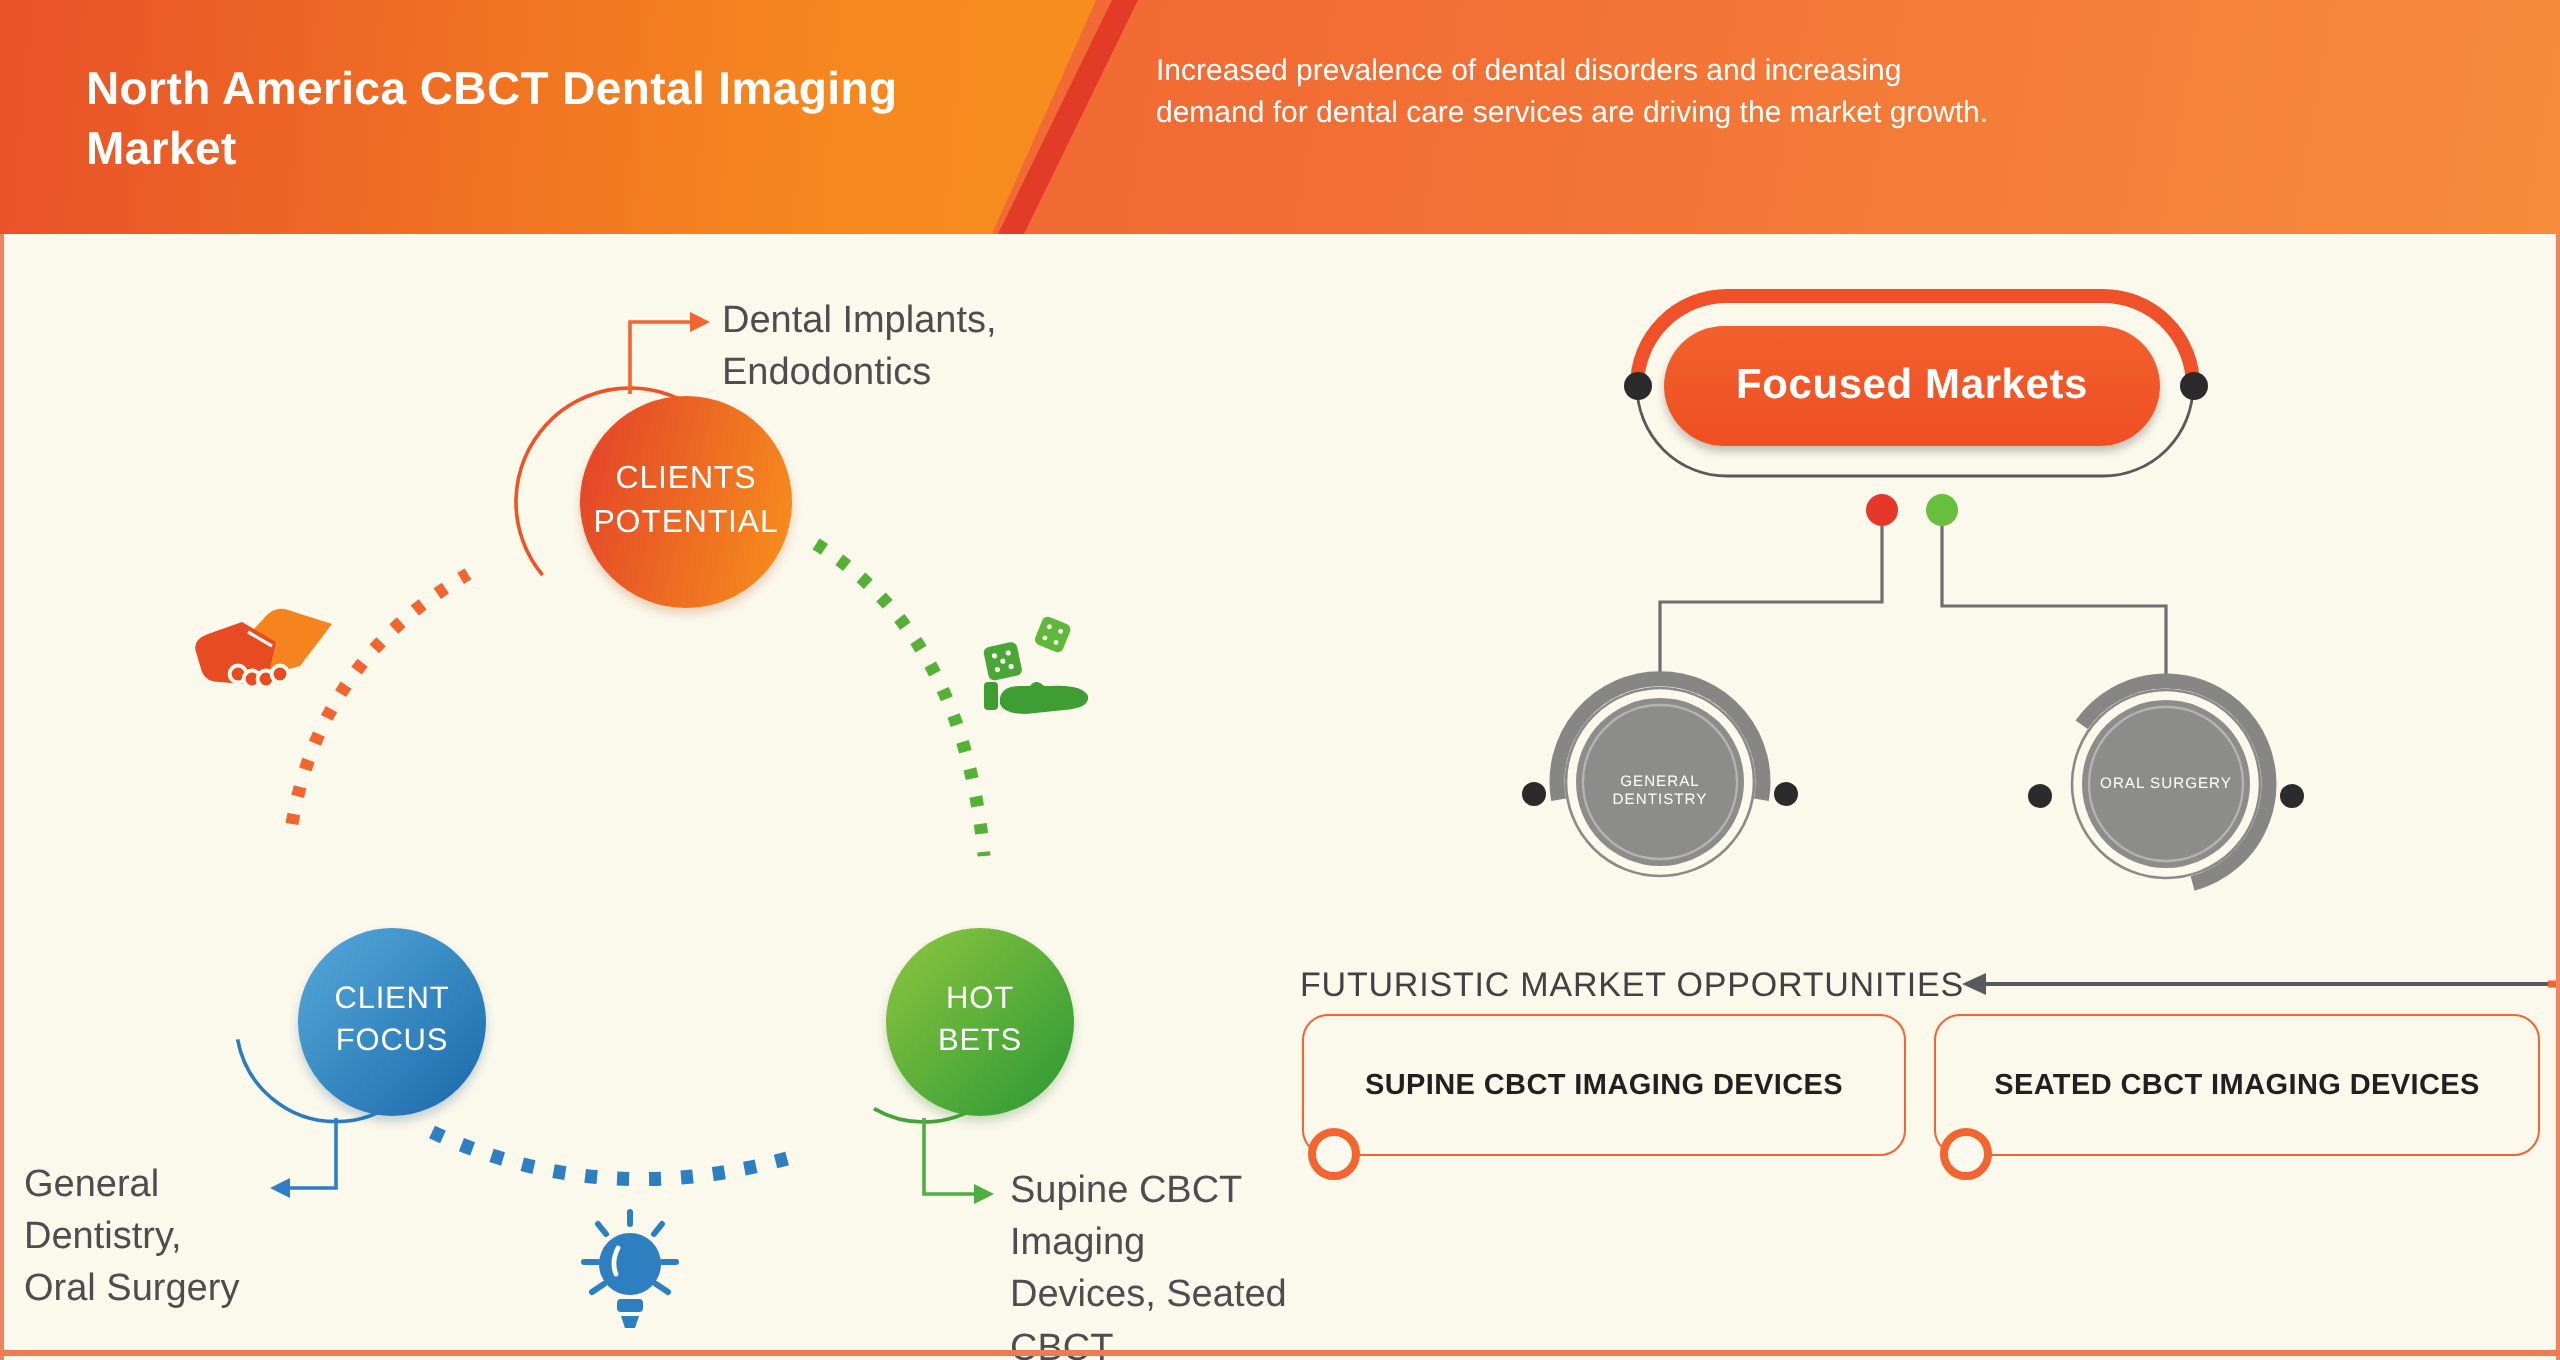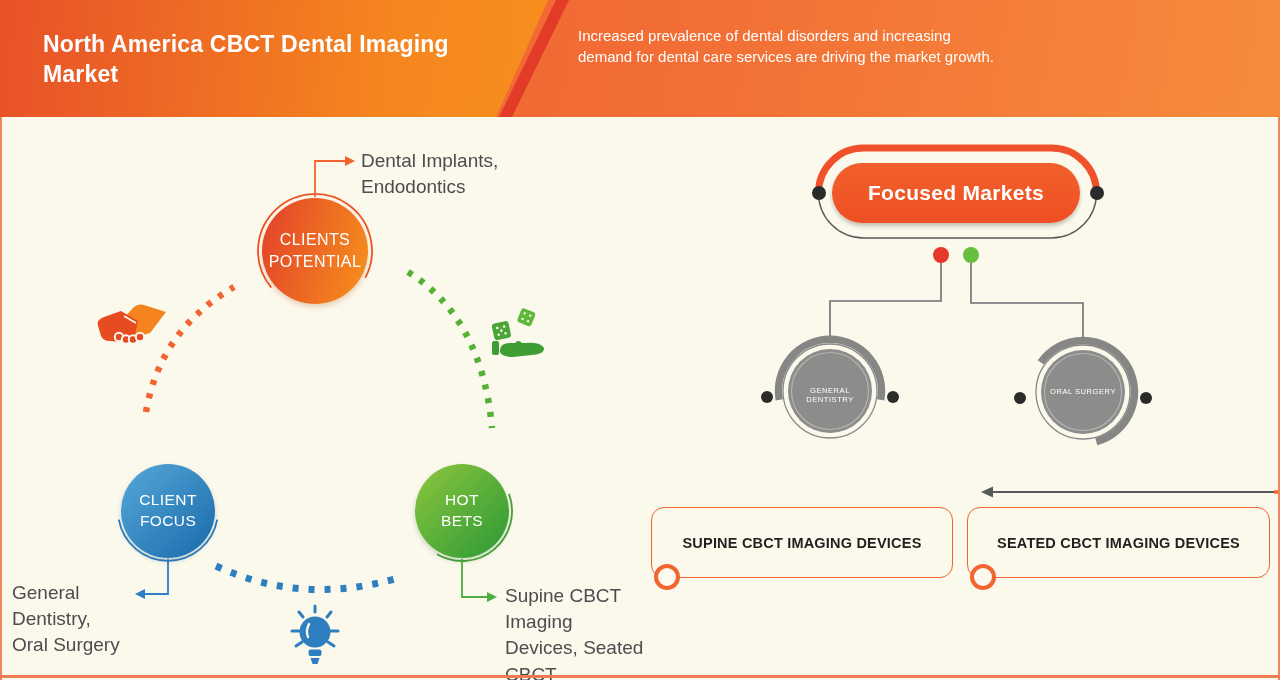--- a/index.html
+++ b/index.html
@@ -23,21 +23,21 @@
             color:#ffffff; font-size:15px; line-height:1.38; white-space:pre-line; }
 
   
   .abs { position:absolute; }
   svg.overlay { position:absolute; left:0; top:0; width:1280px; height:680px; pointer-events:none; }
   .dot { position:absolute; border-radius:50%; }
 
   
   .wheel-circle { position:absolute; border-radius:50%; display:flex; align-items:center;
             justify-content:center; text-align:center; color:#fff; white-space:pre-line;
-            line-height:1.35; letter-spacing:.4px; }
+            line-height:1.35; letter-spacing:.4px;margin-left:28px; }
   #circle-clients-potential { left:262px; top:198px; width:106px; height:106px; font-size:16px;
             background:linear-gradient(105deg,#e2402a 0%,#f58a1d 90%);
             box-shadow:0 3px 5px rgba(180,90,30,.25); }
   #circle-client-focus { left:121px; top:464px; width:94px; height:94px; font-size:15.5px;
             background:linear-gradient(135deg,#56a9da 0%,#1c6cac 95%);
             box-shadow:0 3px 5px rgba(40,90,140,.25); }
   #circle-hot-bets { left:415px; top:464px; width:94px; height:94px; font-size:15.5px;
             background:linear-gradient(135deg,#8ec63f 0%,#2f9b35 95%);
             box-shadow:0 3px 5px rgba(60,130,50,.25); }
 
@@ -211,20 +211,21 @@
   <div class="dot" style="left:963px; top:247px; width:16px; height:16px; background:#67bf3d;"></div>
 
   <div class="dot" style="left:761px; top:391px; width:12px; height:12px; background:#2b2b2b;"></div>
   <div class="dot" style="left:887px; top:391px; width:12px; height:12px; background:#2b2b2b;"></div>
   <div class="dot" style="left:1014px; top:392px; width:12px; height:12px; background:#2b2b2b;"></div>
   <div class="dot" style="left:1140px; top:392px; width:12px; height:12px; background:#2b2b2b;"></div>
 
   <div id="label-general-dentistry" class="market-circle-label">GENERAL DENTISTRY</div>
   <div id="label-oral-surgery" class="market-circle-label">ORAL SURGERY</div>
 
+  <div id="futuristic-heading">FUTURISTIC MARKET OPPORTUNITIES</div>
 
   <div id="box-supine" class="opp-box">SUPINE CBCT IMAGING DEVICES</div>
   <div id="box-seated" class="opp-box">SEATED CBCT IMAGING DEVICES</div>
   <div id="corner-ring-supine" class="corner-ring"></div>
   <div id="corner-ring-seated" class="corner-ring"></div>
 
   <div id="edge-left" class="edge-v"></div>
   <div id="edge-right" class="edge-v"></div>
   <div id="edge-bottom"></div>
 

